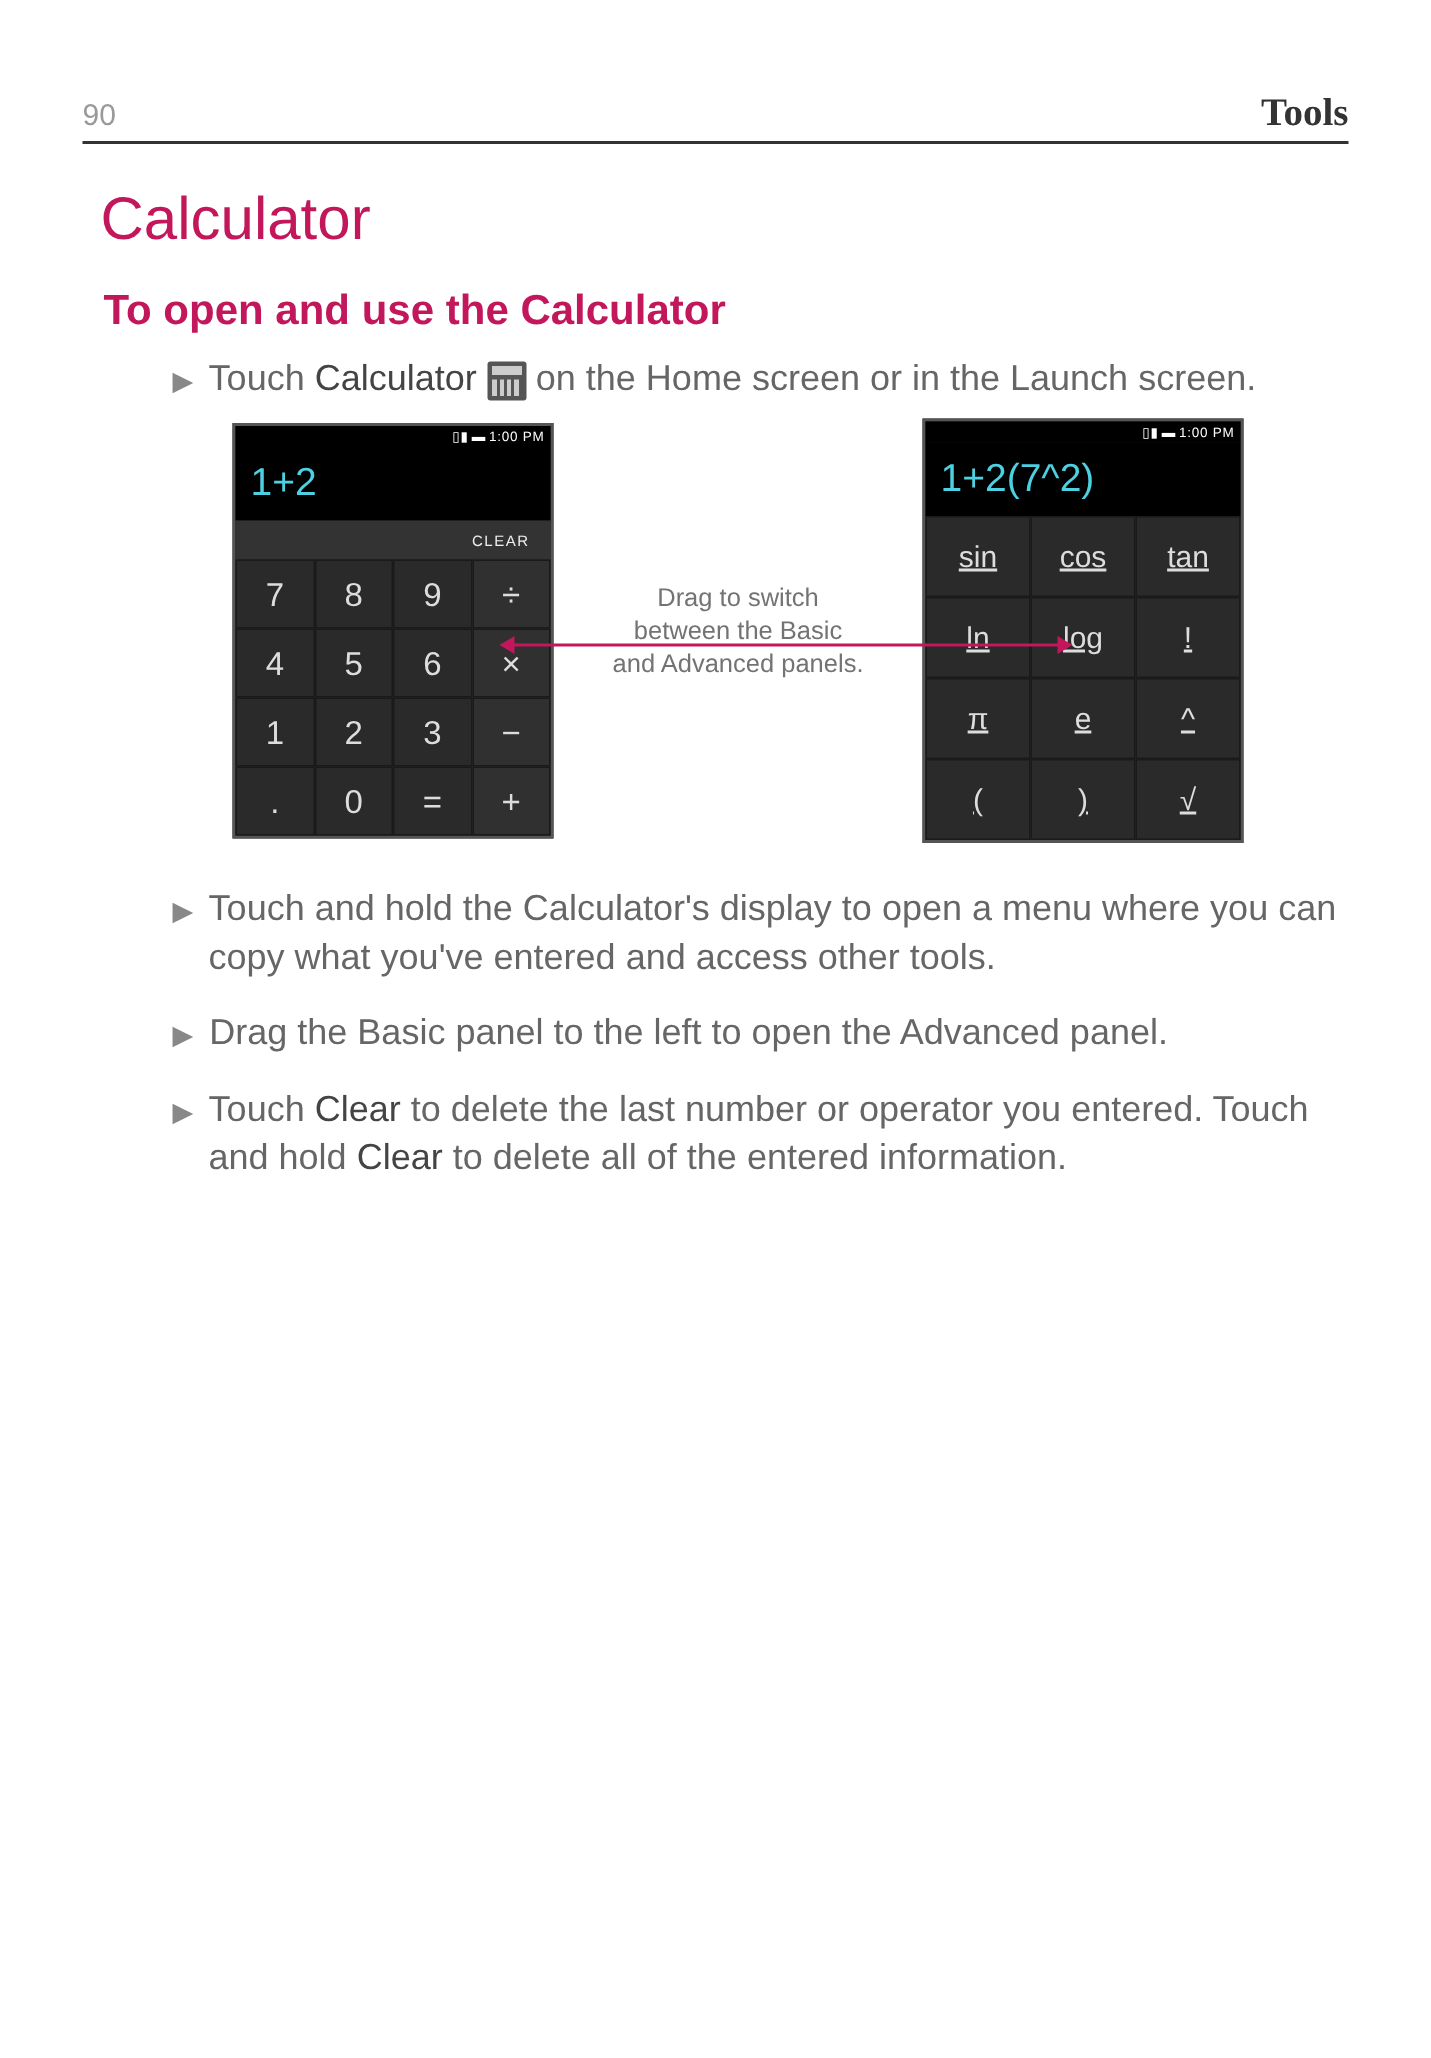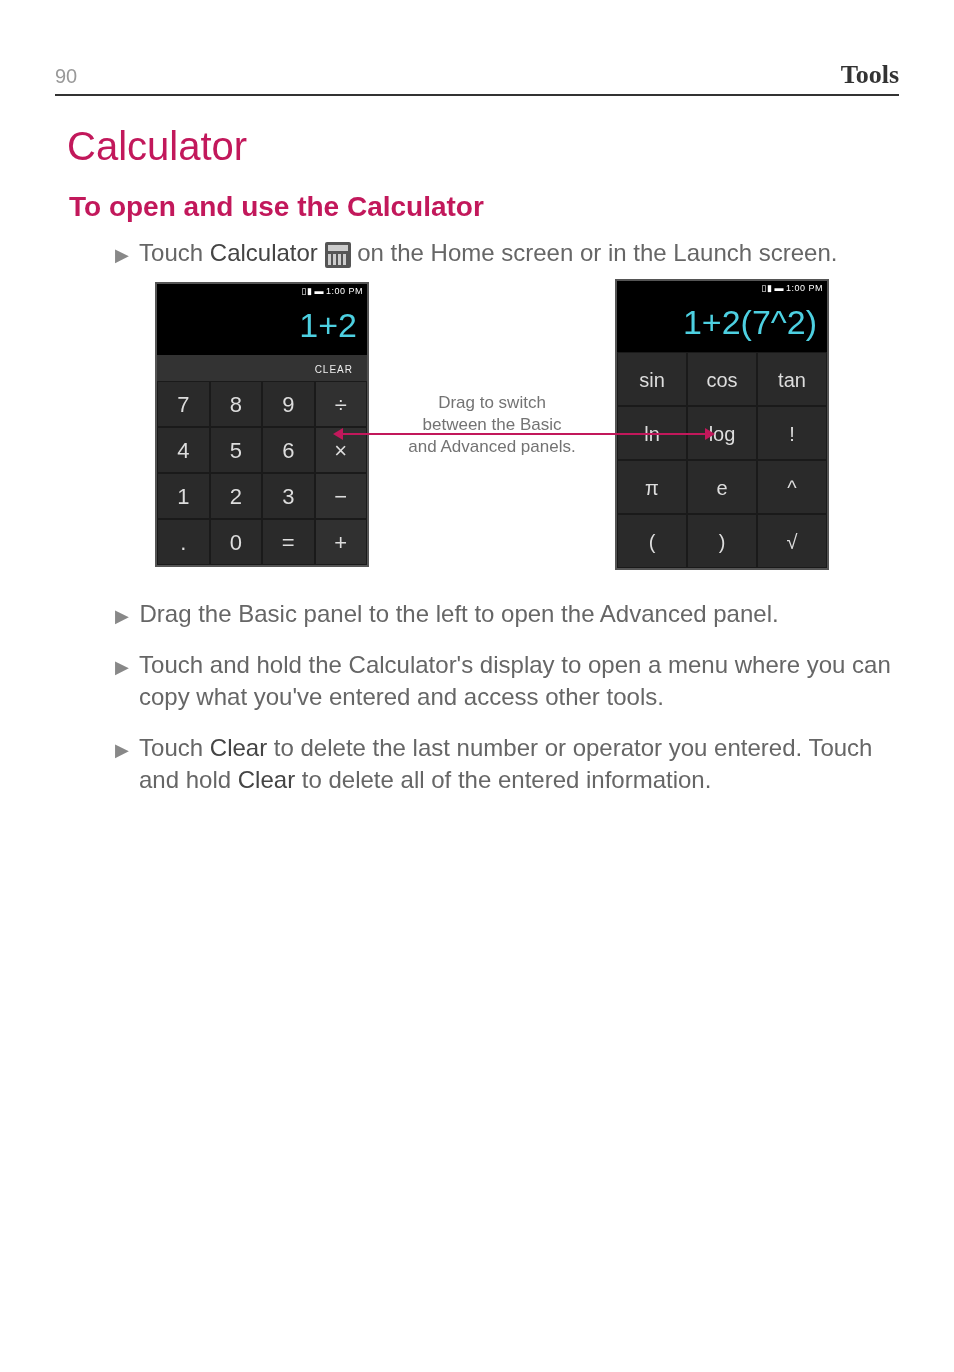--- a/index.html
+++ b/index.html
@@ -116,22 +116,21 @@
       letter-spacing: 0.5px;
     }
     .status-icons {
       display: inline-flex;
       align-items: center;
       gap: 2px;
     }
     .display {
       background: #000;
       color: #4dd0e1;
-      text-align: right;
-      font-size: 34px;
+      font-size: 26px;
       padding: 8px 10px 10px;
       min-height: 42px;
     }
     .clear-row {
       background: #333;
       text-align: right;
       padding: 4px 14px 4px;
     }
     .clear-btn {
       color: #eee;
@@ -153,20 +152,21 @@
       text-align: center;
       font-size: 22px;
       height: 46px;
       line-height: 46px;
       border: 1px solid #1a1a1a;
     }
     .adv-key {
       height: 54px;
       line-height: 54px;
       font-size: 20px;
+      text-decoration: underline;
     }
     .op-col {
       background: #303030;
     }
     .caption-block {
       width: 210px;
       text-align: center;
       position: relative;
     }
     .caption-text {
@@ -296,23 +296,23 @@
       <div class="key adv-key">(</div>
       <div class="key adv-key">)</div>
       <div class="key adv-key">√</div>
     </div>
   </div>
 </div>
 
 <div class="bullets">
   <p class="para">
     <span class="bullet">▶</span>
-    <span>Drag the Basic panel to the left to open the Advanced panel.</span>
+    <span>Touch and hold the Calculator's display to open a menu where you can copy what you've entered and access other tools.</span>
   </p>
   <p class="para">
     <span class="bullet">▶</span>
-    <span>Touch and hold the Calculator's display to open a menu where you can copy what you've entered and access other tools.</span>
+    <span>Drag the Basic panel to the left to open the Advanced panel.</span>
   </p>
   <p class="para">
     <span class="bullet">▶</span>
     <span>Touch </span><span class="strong">Clear</span><span> to delete the last number or operator you entered. Touch and hold </span><span class="strong">Clear</span><span> to delete all of the entered information.</span>
   </p>
 </div>
 
 </body></html>

